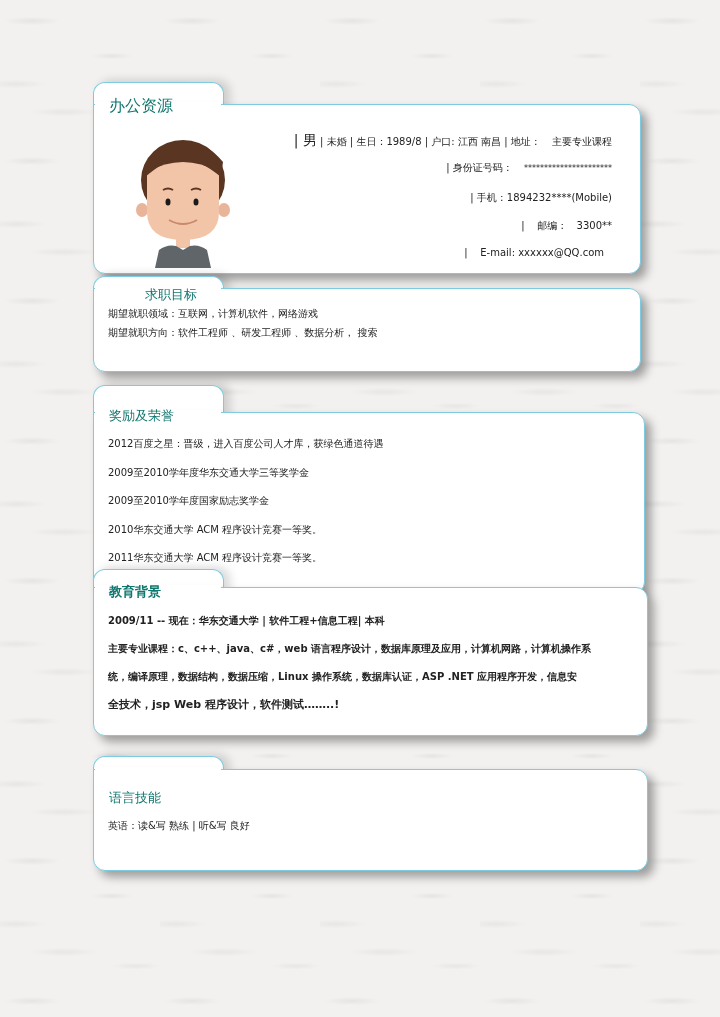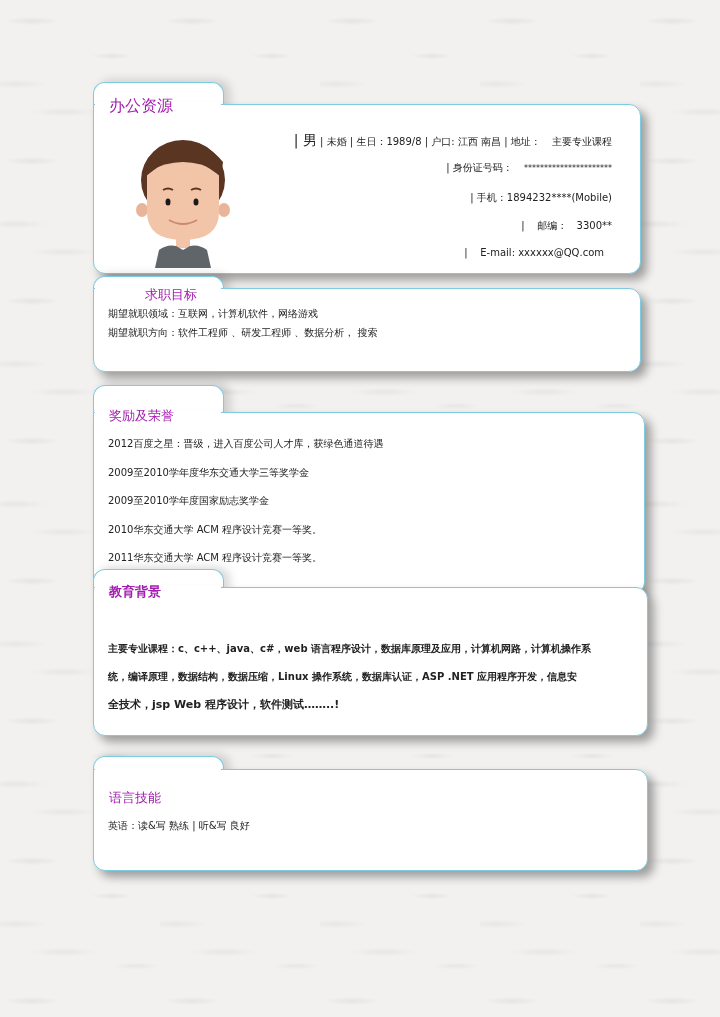--- a/index.html
+++ b/index.html
@@ -23,21 +23,21 @@
     border-radius: 12px 12px 0 0;
     box-shadow: 6px -2px 10px rgba(0,0,0,0.15);
   }
   .body {
     position: absolute; left: 0; background: #fff;
     border: 1.5px solid #7ccbe0; border-radius: 0 12px 12px 12px;
     box-shadow: 6px 6px 10px rgba(0,0,0,0.35);
   }
   .tab-cover { position: absolute; left: 1.5px; background: #fff; width: 126px; height: 6px; z-index: 2; }
   .title {
-    position: absolute; left: 16px; color: #a21caf; font-size: 13px; z-index: 3;
+    position: absolute; left: 16px; color: #0f766e; font-size: 13px; z-index: 3;
   }
   .name-title { font-size: 16px; }
   .line { position: absolute; font-size: 10px; white-space: nowrap; z-index: 3; }
   .line.lg { font-size: 11px; text-align: right; }
   .info { position: absolute; right: 30px; text-align: right; font-size: 10px; white-space: nowrap; z-index: 3; }
   .info .big { font-size: 14px; }
   .avatar { position: absolute; left: 40px; top: 50px; width: 100px; height: 136px; z-index: 3; }
 </style>
 </head>
 <body>
@@ -107,20 +107,21 @@
   <div class="line" style="left:15px;top:109px;">2009至2010学年度国家励志奖学金</div>
   <div class="line" style="left:15px;top:138px;">2010华东交通大学 ACM 程序设计竞赛一等奖。</div>
   <div class="line" style="left:15px;top:166px;">2011华东交通大学 ACM 程序设计竞赛一等奖。</div>
 </div>
 
 <div class="card" style="left:93px;top:569px;width:556px;height:168px;font-weight:bold;">
   <div class="tab" style="height:26px;"></div>
   <div class="body" style="top:18px;width:553px;height:147px;"></div>
   <div class="tab-cover" style="top:16px;"></div>
   <div class="title" style="top:14px;">教育背景</div>
+  <div class="line" style="left:15px;top:45px;">2009/11 -- 现在：华东交通大学 | 软件工程+信息工程| 本科</div>
   <div class="line" style="left:15px;top:73px;">主要专业课程：c、c++、java、c#，web 语言程序设计，数据库原理及应用，计算机网路，计算机操作系</div>
   <div class="line" style="left:15px;top:101px;">统，编译原理，数据结构，数据压缩，Linux 操作系统，数据库认证，ASP .NET 应用程序开发，信息安</div>
   <div class="line lg" style="left:15px;top:128px;">全技术，jsp Web 程序设计，软件测试……..!</div>
 </div>
 
 <div class="card" style="left:93px;top:756px;width:556px;height:116px;">
   <div class="tab" style="height:20px;"></div>
   <div class="body" style="top:13px;width:553px;height:100px;"></div>
   <div class="tab-cover" style="top:11px;"></div>
   <div class="title" style="top:33px;">语言技能</div>

